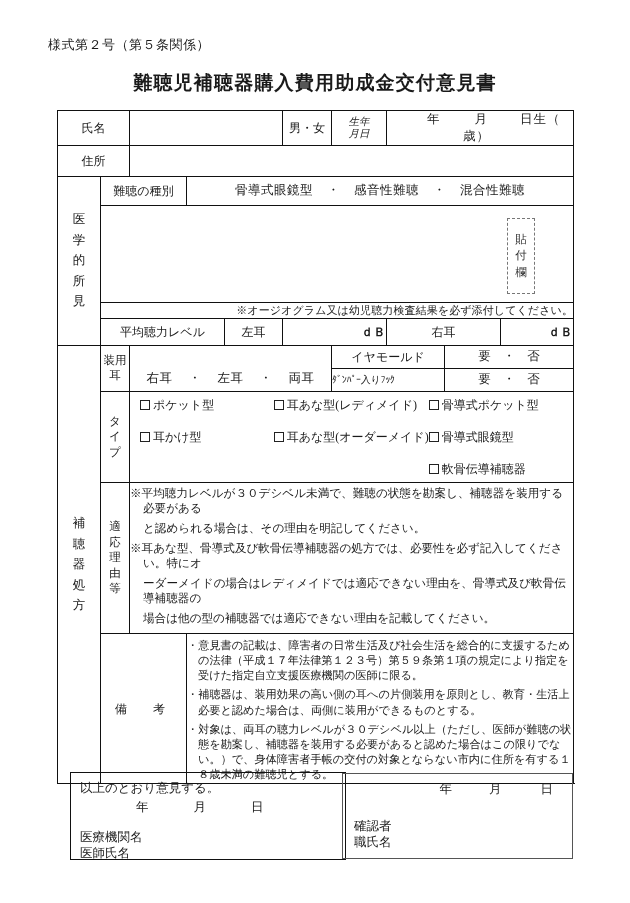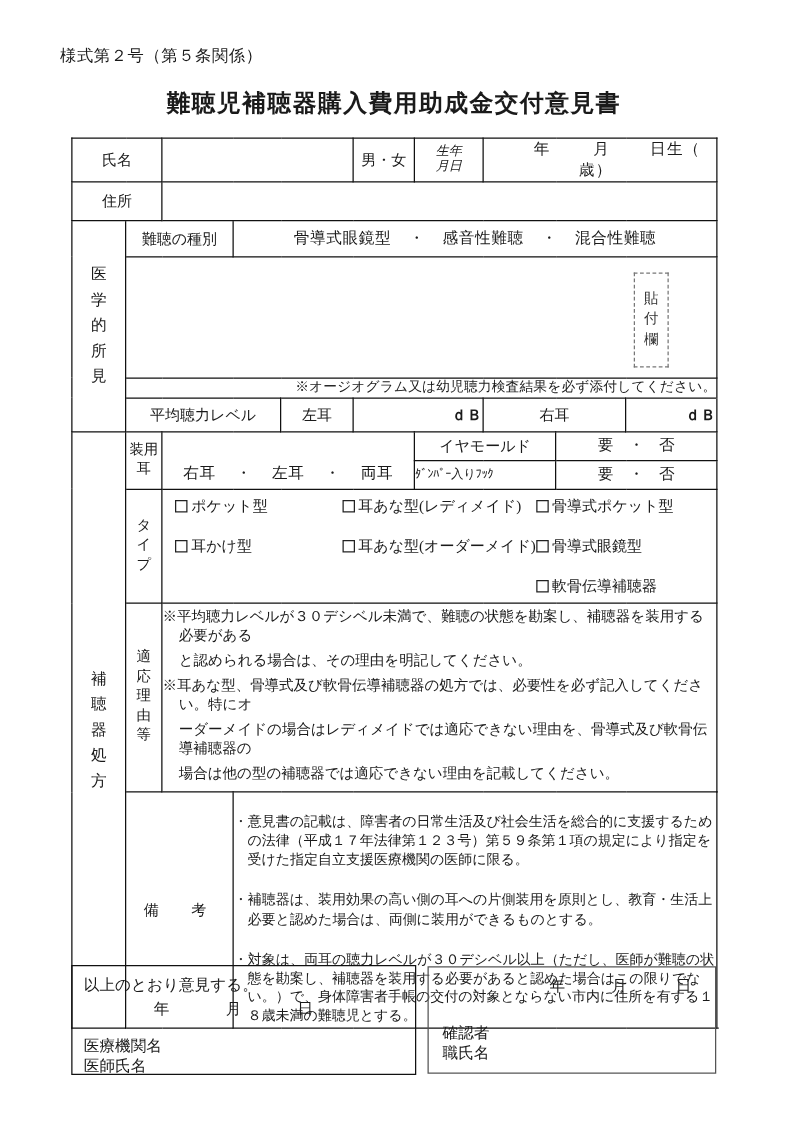--- a/index.html
+++ b/index.html
@@ -176,36 +176,36 @@
   .reason-cell p { margin: 0 0 4px 0; text-indent: 0; padding-left: 13px; font-family: Liberation Serif, serif; }
   .reason-cell p.hang { text-indent: -13px; }
 
   .remarks-cell {
     padding: 5px 7px 5px 5px;
     font-size: 11.2px;
     line-height: 1.5;
     text-align: left;
   }
   .remarks-cell p {
-    margin: 17px 0 1px 0;
+    margin: 4px 0 1px 0;
     padding-left: 11px;
     text-indent: -11px;
   }
 
   
   .bottom {
     position: absolute;
     left: 57px;
     top: 772px;
     width: 516px;
     height: 90px;
   }
   .box-left {
     position: absolute;
-    left: 0; top: 0;
+    left: 13px; top: 0;
     width: 276px;
     height: 88px;
     border: 1px solid #111;
     box-sizing: border-box;
     font-size: 12.5px;
   }
   .box-right {
     position: absolute;
     left: 285px; top: 1px;
     width: 231px;

